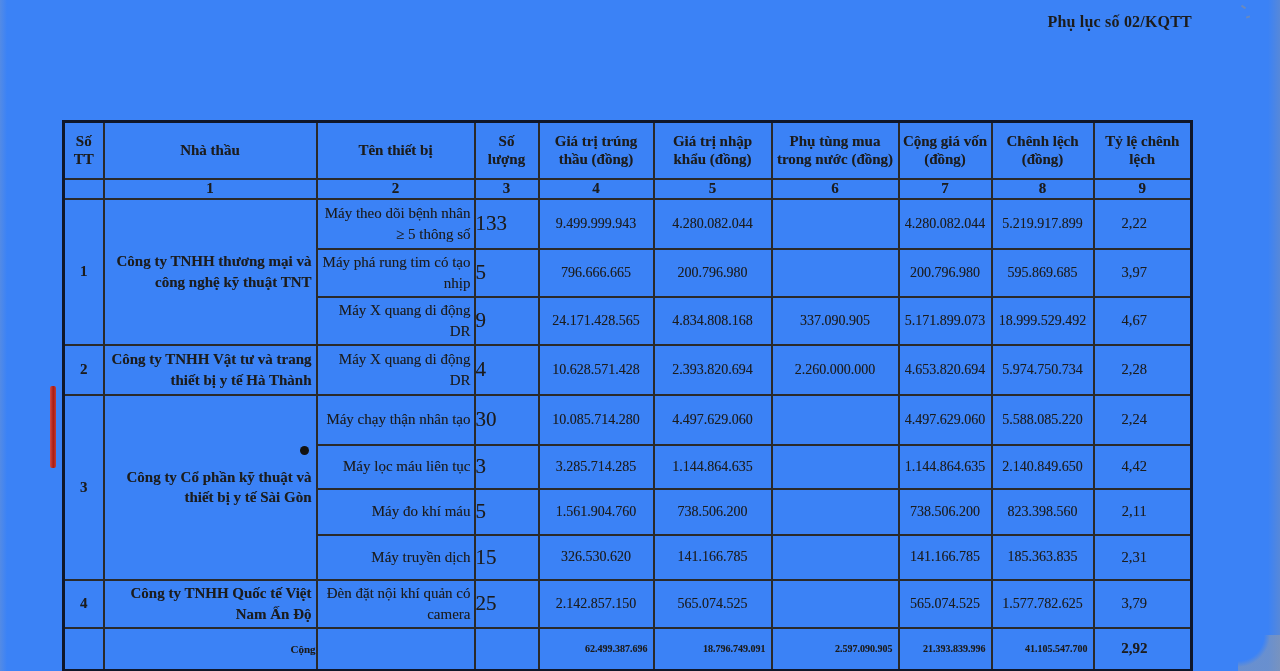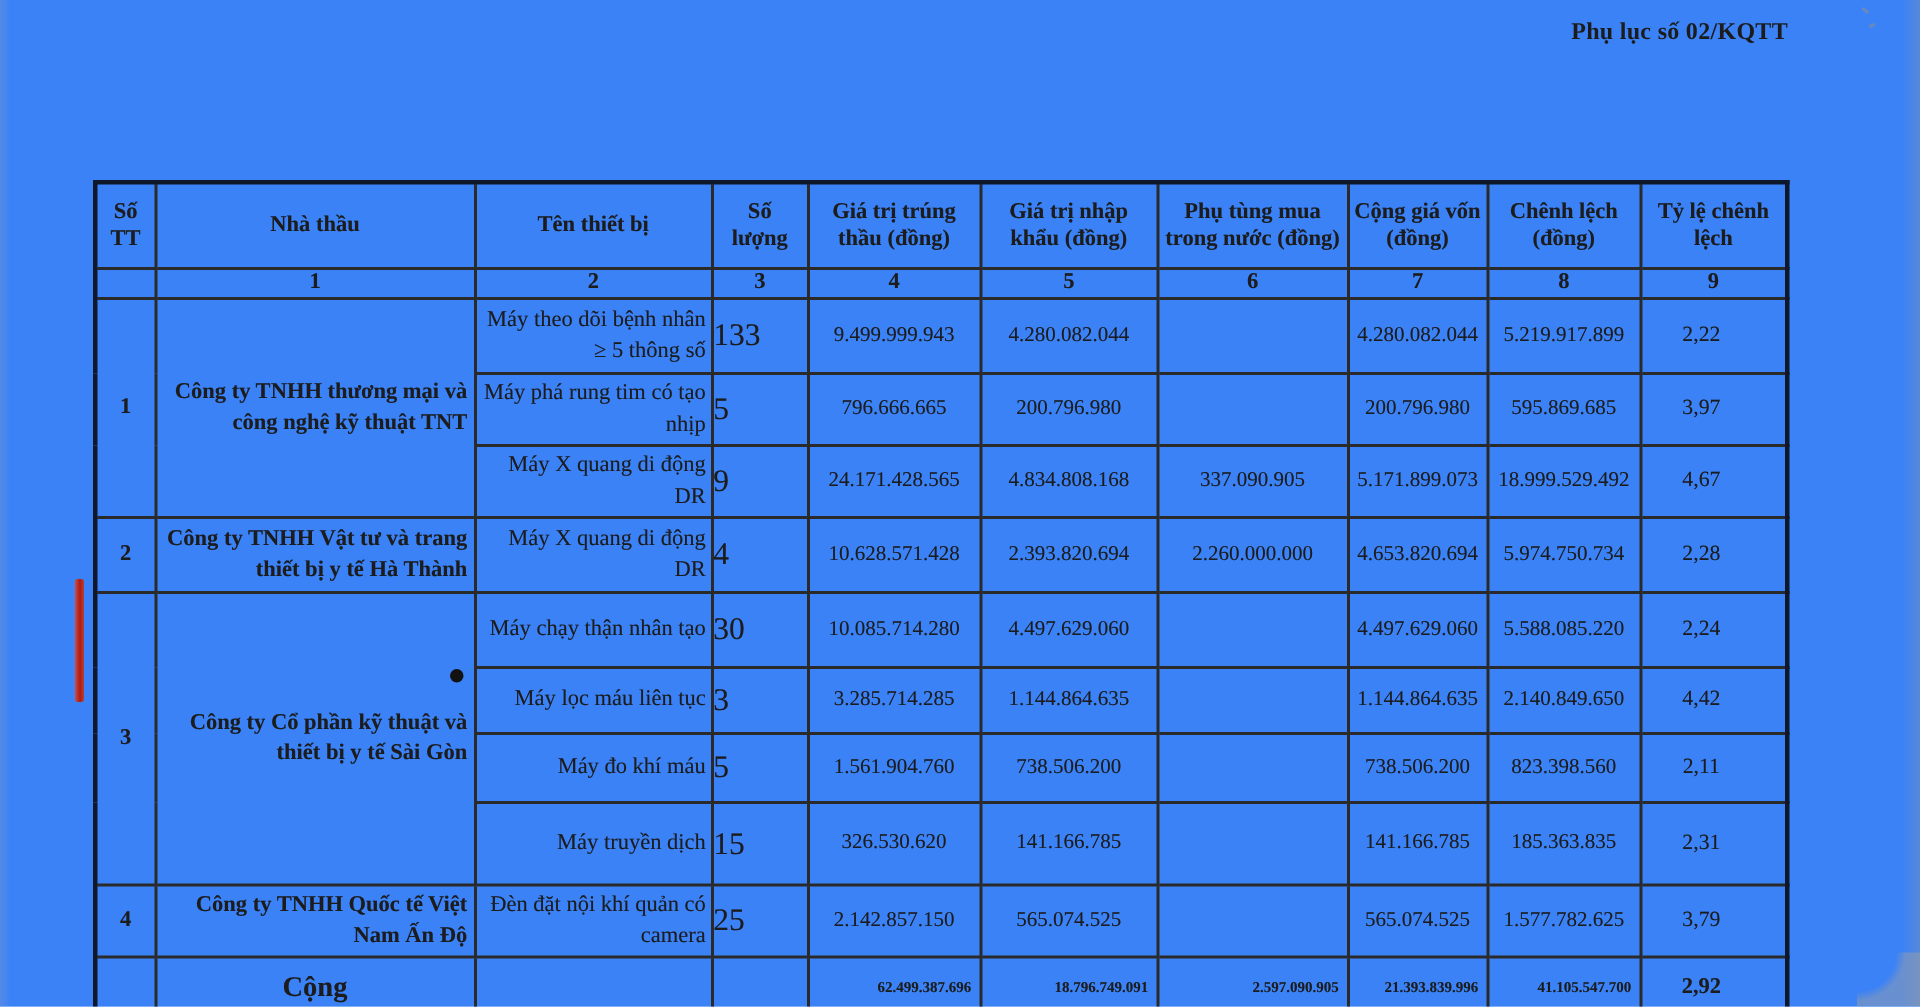--- a/index.html
+++ b/index.html
@@ -38,21 +38,21 @@
   tr.num-row td { font-weight:bold; font-size:15px; text-align:center; padding:0; line-height:1; }
 
   td.c-stt { text-align:center; font-weight:bold; font-size:15px; }
   td.c-contractor { text-align:right; font-weight:bold; font-size:15px; line-height:1.35; padding:2px 4px 2px 6px; }
   td.c-device { text-align:right; font-size:15px; line-height:1.4; padding:2px 3px 2px 5px; }
   td.c-qty { text-align:left; font-size:21px; }
   td.c-money { text-align:center; font-size:14px; white-space:nowrap; }
   td.c-ratio { text-align:center; font-size:14.5px; padding-right:16px; white-space:nowrap; }
 
   tr.total-row td { font-weight:bold; }
-  tr.total-row td.t-label { text-align:center; font-size:19px; }
+  tr.total-row td.t-label { text-align:right; font-size:11px; }
   tr.total-row td.c-money { text-align:right; font-size:10px; padding-right:5px; }
   tr.total-row td.c-ratio { font-size:15px; }
 
   .red-mark { position:absolute; left:50px; top:386px; width:6px; height:82px; border-radius:2px;
     background:linear-gradient(to right, #d24a40, #a91d14 55%, #c23a30); }
   .bullet-dot { position:absolute; left:300px; top:446px; width:9px; height:9px; border-radius:50%;
     background:#121212; }
 </style>
 </head>
 <body>
@@ -176,21 +176,21 @@
       <tr style="height:46px">
         <td class="c-device">Máy đo khí máu</td>
         <td class="c-qty">5</td>
         <td class="c-money">1.561.904.760</td>
         <td class="c-money">738.506.200</td>
         <td class="c-money"></td>
         <td class="c-money">738.506.200</td>
         <td class="c-money">823.398.560</td>
         <td class="c-ratio">2,11</td>
       </tr>
-      <tr style="height:55px">
+      <tr style="height:45px">
         <td class="c-device">Máy truyền dịch</td>
         <td class="c-qty">15</td>
         <td class="c-money">326.530.620</td>
         <td class="c-money">141.166.785</td>
         <td class="c-money"></td>
         <td class="c-money">141.166.785</td>
         <td class="c-money">185.363.835</td>
         <td class="c-ratio">2,31</td>
       </tr>
 

